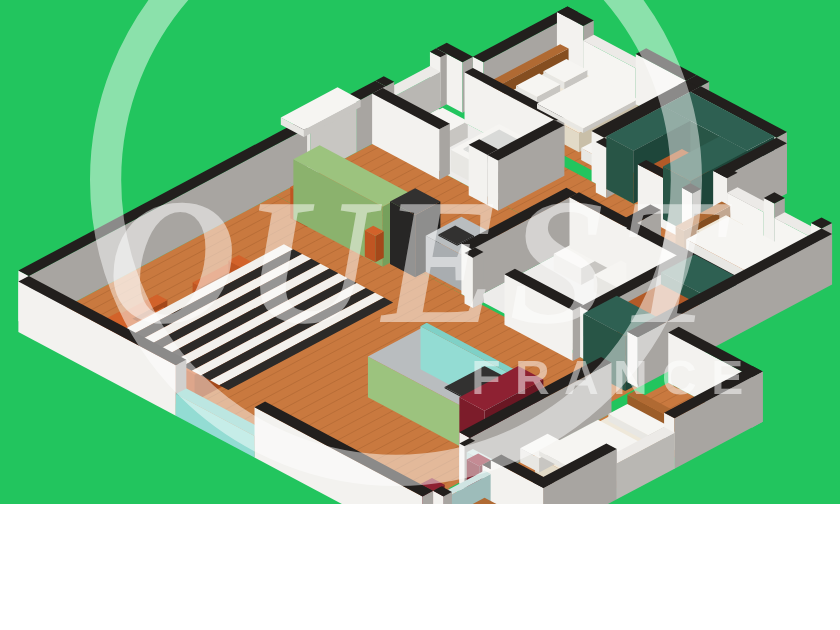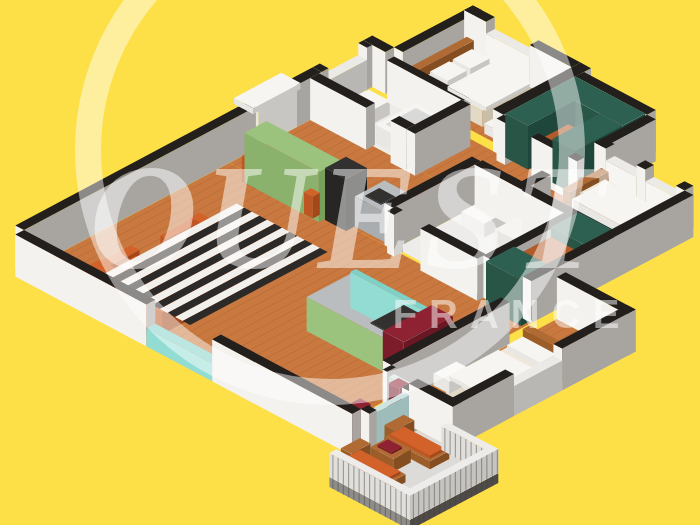--- a/index.html
+++ b/index.html
@@ -1,16 +1,16 @@
 <!DOCTYPE html>
 <html><head>
 <meta charset="utf-8">
 <style>
   html,body{margin:0;padding:0;background:#fff;}
-  .stage{position:relative;width:700px;height:525px;background:#fde047;overflow:hidden;
+  .stage{position:relative;width:700px;height:420px;background:#22c55e;overflow:hidden;
          font-family:"Liberation Sans", sans-serif;}
   svg{display:block}
   .wm-big{font-family:"Liberation Serif", serif;font-weight:bold;font-style:italic;
           font-size:150px;letter-spacing:6px;}
   .wm-sub{font-family:"Liberation Sans", sans-serif;font-weight:bold;
           font-size:40px;letter-spacing:12px;}
 </style>
 </head>
 <body>
 

